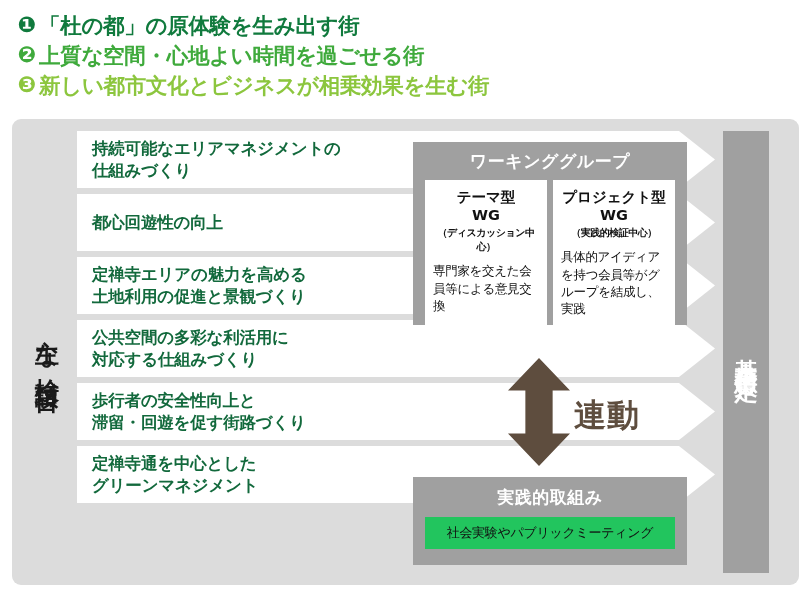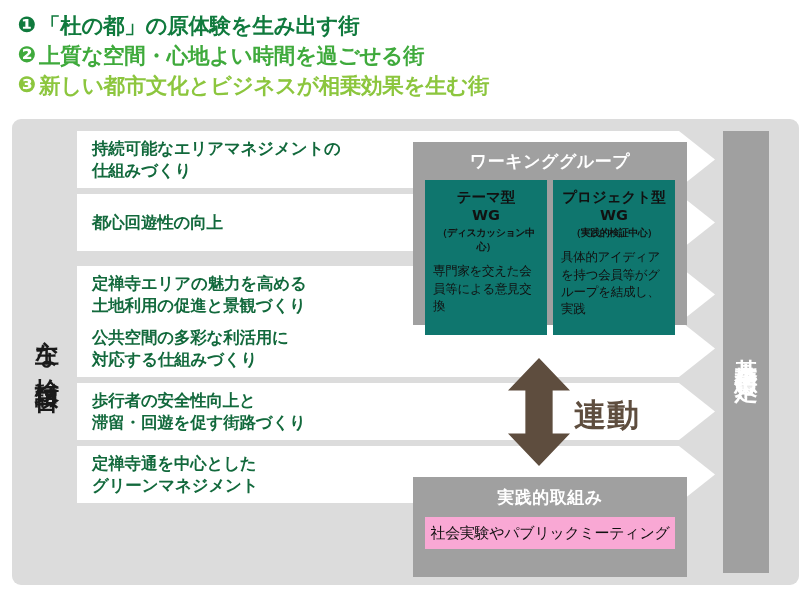--- a/index.html
+++ b/index.html
@@ -112,21 +112,21 @@
     font-size:17px;font-weight:bold;
     letter-spacing:0.5px;
   }
   #wg-cards{
     position:absolute;left:12px;top:38px;
     width:250px;height:155px;
     display:flex;gap:6px;
   }
   .wg-card{
     flex:1 1 0;
-    background:#0f766e;
+    background:#ffffff;
     padding:8px 8px 0 8px;
     box-sizing:border-box;
   }
   .wg-card .wg-name{
     text-align:center;
     font-size:14.5px;font-weight:bold;
     color:#111111;
     line-height:1.25;
     white-space:pre-line;
   }
@@ -156,37 +156,37 @@
   #link-label{
     position:absolute;left:574px;top:394px;
     color:#5e4d3e;
     font-size:32px;font-weight:bold;
     letter-spacing:1px;
   }
 
   
   #pe-box{
     position:absolute;left:413px;top:477px;
-    width:274px;height:100px;
+    width:274px;height:88px;
     background:#a0a0a0;
   }
   #pe-title{
     height:40px;
     display:flex;align-items:center;justify-content:center;
     color:#ffffff;
     font-size:17px;font-weight:bold;
     letter-spacing:0.5px;
   }
   #pe-inner{
     position:absolute;left:12px;top:40px;
     width:250px;height:32px;
-    background:#f9a8d4;
-    display:flex;align-items:center;justify-content:center;
-    color:#111111;
-    font-size:15px;
+    background:#22c55e;
+    display:flex;align-items:center;justify-content:center;
+    color:#111111;
+    font-size:13px;
     letter-spacing:-0.3px;
   }
 </style>
 </head>
 <body>
 
 <div id="goals">
   <div class="goal goal-1">
     <span class="bullet">❶</span>
     <span>「杜の都」の原体験を生み出す街</span>
@@ -209,21 +209,21 @@
 <div id="right-bar-text">基本構想策定</div>
 
 <div id="rows">
   <div class="row" style="top:0px;height:57px;">
     <div class="row-text">持続可能なエリアマネジメントの
 仕組みづくり</div>
   </div>
   <div class="row" style="top:63px;height:57px;">
     <div class="row-text">都心回遊性の向上</div>
   </div>
-  <div class="row" style="top:135px;height:57px;">
+  <div class="row" style="top:126px;height:57px;">
     <div class="row-text">定禅寺エリアの魅力を高める
 土地利用の促進と景観づくり</div>
   </div>
   <div class="row" style="top:189px;height:57px;">
     <div class="row-text">公共空間の多彩な利活用に
 対応する仕組みづくり</div>
   </div>
   <div class="row" style="top:252px;height:57px;">
     <div class="row-text">歩行者の安全性向上と
 滞留・回遊を促す街路づくり</div>

